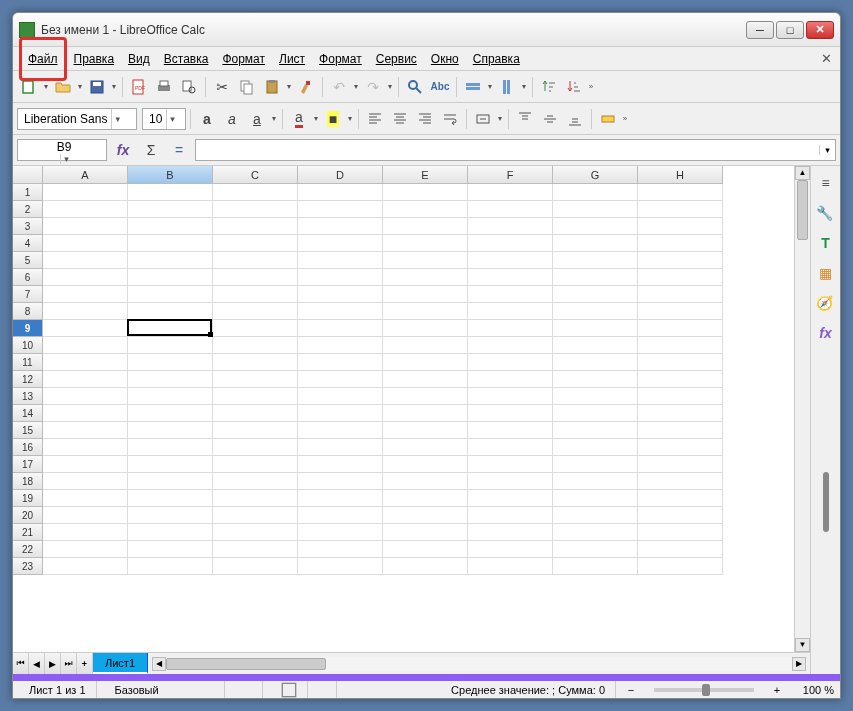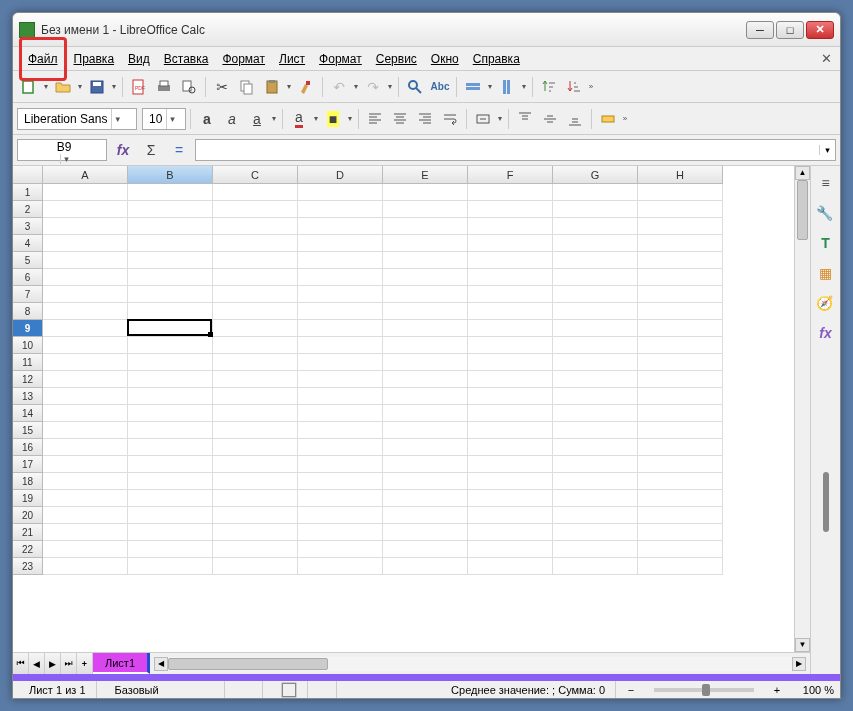--- a/index.html
+++ b/index.html
@@ -47,21 +47,21 @@
 .vscroll .thumb { position: absolute; top: 14px; left: 2px; right: 2px; height: 60px; background: #ccc; border: 1px solid #aaa; border-radius: 2px; }
 .vscroll .arr { position: absolute; left: 0; right: 0; height: 14px; background: #e8e8e8; border: 1px solid #bbb; font-size: 8px; text-align: center; line-height: 12px; cursor: pointer; }
 .vscroll .arr.up { top: 0; }
 .vscroll .arr.down { bottom: 0; }
 .sidebar { width: 30px; background: #f0f0f0; border-left: 1px solid #ccc; display: flex; flex-direction: column; align-items: center; padding-top: 6px; gap: 8px; }
 .sb-btn { width: 22px; height: 22px; display: flex; align-items: center; justify-content: center; cursor: pointer; font-size: 14px; color: #555; }
 .sb-handle { width: 6px; height: 60px; background: #888; border-radius: 3px; margin-top: 120px; cursor: pointer; }
 .hscroll-row { height: 22px; background: #f0f0f0; border-top: 1px solid #ccc; display: flex; align-items: center; }
 .sheet-nav { display: flex; align-items: center; height: 100%; }
 .nav-btn { width: 16px; height: 100%; border-right: 1px solid #ccc; display: flex; align-items: center; justify-content: center; font-size: 9px; cursor: pointer; background: linear-gradient(#f5f5f5,#e0e0e0); }
-.sheet-tab { padding: 0 12px; height: 100%; border-right: 3px solid #1d4ed8; background: #d946ef; font-size: 11px; display: flex; align-items: center; cursor: pointer; border-bottom: 2px solid #fff; }
+.sheet-tab { padding: 0 12px; height: 100%; border-right: 1px solid #1d4ed8; background: #0ea5e9; font-size: 11px; display: flex; align-items: center; cursor: pointer; border-bottom: 2px solid #fff; }
 .hscroll { flex: 1; display: flex; align-items: center; height: 14px; background: #f0f0f0; position: relative; margin: 0 4px; }
 .hscroll .arr { width: 14px; height: 14px; background: #e8e8e8; border: 1px solid #bbb; font-size: 8px; text-align: center; line-height: 12px; cursor: pointer; }
 .hscroll .track { flex: 1; height: 14px; background: #f4f4f4; position: relative; }
 .hscroll .thumb { position: absolute; left: 0; top: 1px; bottom: 1px; width: 160px; background: #ccc; border: 1px solid #aaa; border-radius: 2px; }
 .statusbar { height: 24px; background: #f0f0f0; border-top: 7px solid #8b5cf6; display: flex; align-items: center; font-size: 11px; padding: 0 6px; gap: 8px; }
 .status-cell { padding: 0 10px; border-right: 1px solid #ccc; height: 100%; display: flex; align-items: center; }
 .zoom-slider { width: 100px; height: 4px; background: #ccc; position: relative; margin: 0 8px; }
 .zoom-slider .knob { position: absolute; left: 48px; top: -4px; width: 8px; height: 12px; background: #888; border-radius: 2px; cursor: pointer; }
 .zoom-btn { width: 14px; text-align: center; cursor: pointer; }
 .flex-spacer { flex: 1; }

